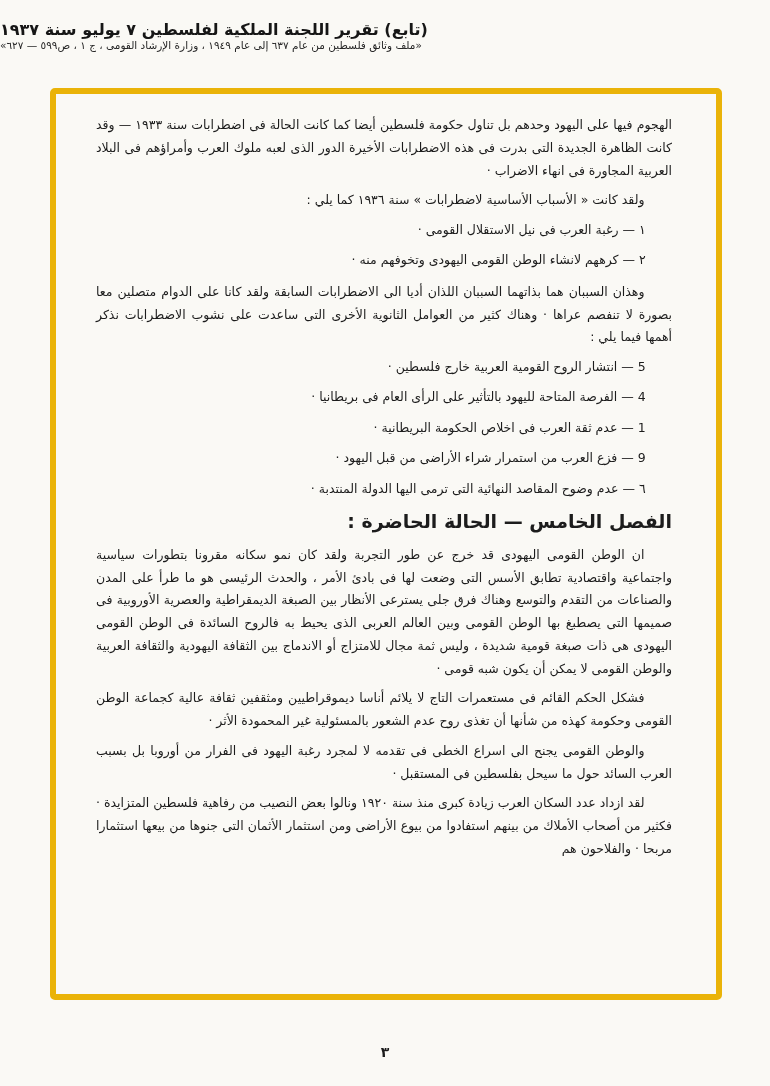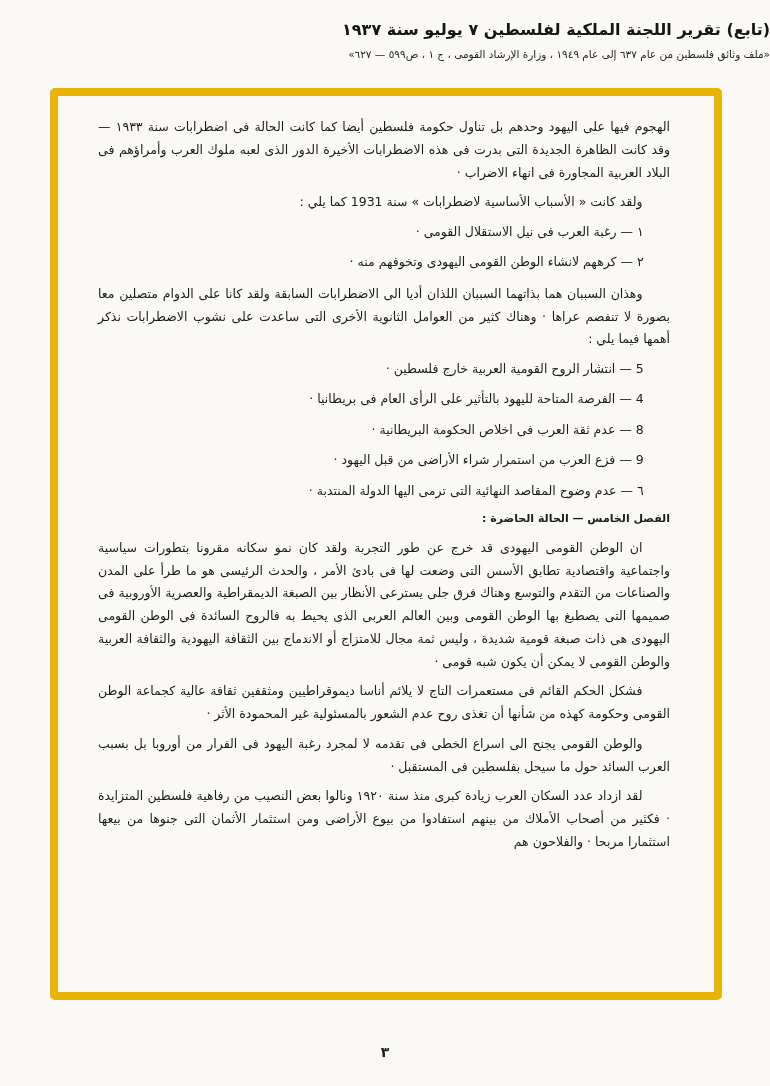--- a/index.html
+++ b/index.html
@@ -16,41 +16,39 @@
   }
   .page {
     position: relative;
     width: 770px;
     height: 1086px;
     direction: rtl;
     background: #faf9f5;
   }
   .doc-header {
     padding-top: 20px;
-    text-align: right;
+    text-align: left;
   }
   .doc-title {
     font-size: 16px;
     font-weight: bold;
     letter-spacing: 0.5px;
     color: #161616;
   }
   .doc-subtitle {
-    margin-top: 9px;
     font-size: 10.5px;
     color: #262626;
-    padding-left: 24px;
   }
   .content-frame {
     position: absolute;
     top: 88px;
     right: 48px;
     left: 50px;
     height: 912px;
-    border: 8px solid #eab308;
+    border: 6px solid #eab308;
     border-radius: 5px;
     padding: 20px 44px 8px 40px;
     box-sizing: border-box;
     overflow: hidden;
     background: #faf9f5;
   }
   .para {
     margin: 0 0 7px 0;
     font-size: 12.5px;
     line-height: 1.82;
@@ -61,21 +59,21 @@
     text-indent: 2.2em;
   }
   .list-item {
     margin: 8px 2.1em 11px 0;
     font-size: 12.5px;
     line-height: 1.55;
     text-align: right;
   }
   .section-heading {
     margin: 12px 0 12px 0;
-    font-size: 11px;
+    font-size: 19px;
     font-weight: bold;
     text-align: right;
   }
   .page-number {
     position: absolute;
     bottom: 26px;
     left: 0;
     right: 0;
     text-align: center;
     font-size: 14px;
@@ -88,27 +86,27 @@
 
 <div class="page">
 
   <header class="doc-header">
     <div class="doc-title">(تابع) تقرير اللجنة الملكية لفلسطين ٧ يوليو سنة ١٩٣٧</div>
     <div class="doc-subtitle">«ملف وثائق فلسطين من عام ٦٣٧ إلى عام ١٩٤٩ ، وزارة الإرشاد القومى ، ج ١ ، ص٥٩٩ — ٦٢٧»</div>
   </header>
 
   <main class="content-frame">
     <p class="para">الهجوم فيها على اليهود وحدهم بل تناول حكومة فلسطين أيضا كما كانت الحالة فى اضطرابات سنة ١٩٣٣ — وقد كانت الظاهرة الجديدة التى بدرت فى هذه الاضطرابات الأخيرة الدور الذى لعبه ملوك العرب وأمراؤهم فى البلاد العربية المجاورة فى انهاء الاضراب ·</p>
-    <p class="para indent">ولقد كانت « الأسباب الأساسية لاضطرابات » سنة 1931 كما يلي :</p>
+    <p class="para indent">ولقد كانت « الأسباب الأساسية لاضطرابات » سنة ١٩٣٦ كما يلي :</p>
     <p class="list-item">١ — رغبة العرب فى نيل الاستقلال القومى ·</p>
     <p class="list-item">٢ — كرههم لانشاء الوطن القومى اليهودى وتخوفهم منه ·</p>
     <p class="para indent">وهذان السببان هما بذاتهما السببان اللذان أديا الى الاضطرابات السابقة ولقد كانا على الدوام متصلين معا بصورة لا تنفصم عراها · وهناك كثير من العوامل الثانوية الأخرى التى ساعدت على نشوب الاضطرابات نذكر أهمها فيما يلي :</p>
     <p class="list-item">5 — انتشار الروح القومية العربية خارج فلسطين ·</p>
     <p class="list-item">4 — الفرصة المتاحة لليهود بالتأثير على الرأى العام فى بريطانيا ·</p>
-    <p class="list-item">8 — عدم ثقة العرب فى اخلاص الحكومة البريطانية ·</p>
+    <p class="list-item">1 — عدم ثقة العرب فى اخلاص الحكومة البريطانية ·</p>
     <p class="list-item">9 — فزع العرب من استمرار شراء الأراضى من قبل اليهود ·</p>
     <p class="list-item">٦ — عدم وضوح المقاصد النهائية التى ترمى اليها الدولة المنتدبة ·</p>
     <h2 class="section-heading">الفصل الخامس — الحالة الحاضرة :</h2>
     <p class="para indent">ان الوطن القومى اليهودى قد خرج عن طور التجربة ولقد كان نمو سكانه مقرونا بتطورات سياسية واجتماعية واقتصادية تطابق الأسس التى وضعت لها فى بادئ الأمر ، والحدث الرئيسى هو ما طرأ على المدن والصناعات من التقدم والتوسع وهناك فرق جلى يسترعى الأنظار بين الصبغة الديمقراطية والعصرية الأوروبية فى صميمها التى يصطبغ بها الوطن القومى وبين العالم العربى الذى يحيط به فالروح السائدة فى الوطن القومى اليهودى هى ذات صبغة قومية شديدة ، وليس ثمة مجال للامتزاج أو الاندماج بين الثقافة اليهودية والثقافة العربية والوطن القومى لا يمكن أن يكون شبه قومى ·</p>
     <p class="para indent">فشكل الحكم القائم فى مستعمرات التاج لا يلائم أناسا ديموقراطيين ومثقفين ثقافة عالية كجماعة الوطن القومى وحكومة كهذه من شأنها أن تغذى روح عدم الشعور بالمسئولية غير المحمودة الأثر ·</p>
     <p class="para indent">والوطن القومى يجنح الى اسراع الخطى فى تقدمه لا لمجرد رغبة اليهود فى الفرار من أوروبا بل بسبب العرب السائد حول ما سيحل بفلسطين فى المستقبل ·</p>
     <p class="para indent">لقد ازداد عدد السكان العرب زيادة كبرى منذ سنة ١٩٢٠ ونالوا بعض النصيب من رفاهية فلسطين المتزايدة · فكثير من أصحاب الأملاك من بينهم استفادوا من بيوع الأراضى ومن استثمار الأثمان التى جنوها من بيعها استثمارا مربحا · والفلاحون هم</p>
   </main>
 
   <footer>

